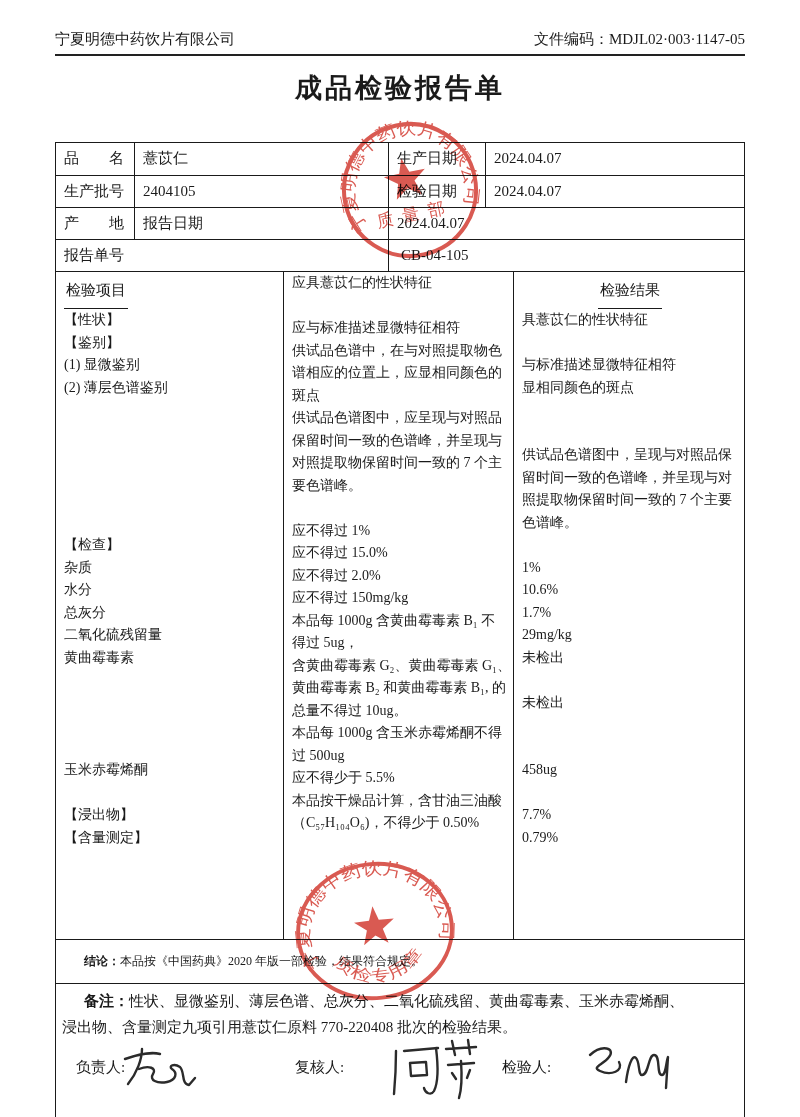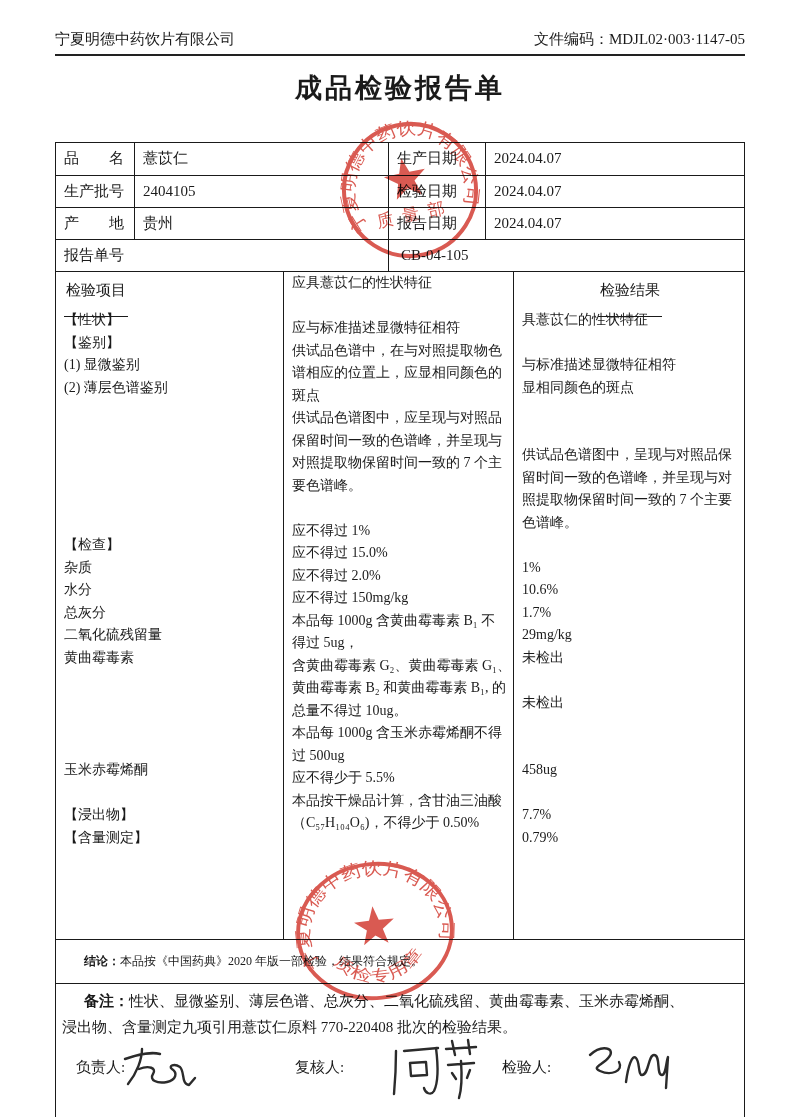--- a/index.html
+++ b/index.html
@@ -37,21 +37,21 @@
   .info-row + .info-row, .report-row, .main-grid, .concl-row, .remark-row { border-top: 1px solid #1a1a1a; }
   .report-row { display: grid; grid-template-columns: 332px 358px; height: 32px; font-size: 15px; }
   .report-row > div { line-height: 31px; padding-left: 8px; }
   .report-row > div + div { border-left: 1px solid #1a1a1a; padding-left: 12px; }
   
   .main-grid { display: grid; grid-template-columns: 227px 230px 233px; height: 668px; font-size: 14px; }
   .mcol { overflow: hidden; }
   .mcol + .mcol { border-left: 1px solid #1a1a1a; }
   .mhead { height: 37px; padding-top: 9px; text-align: center; font-size: 15px; }
   .mhead.left { text-align: left; padding-left: 8px; }
-  .mhead span { border-bottom: 1px solid #1a1a1a; padding: 0 2px 18px 2px; }
+  .mhead span { border-bottom: 1px solid #1a1a1a; padding: 0 2px 10px 2px; }
   .tline { height: 22.5px; line-height: 22.5px; padding-left: 8px; white-space: pre; }
   
   .concl-row { height: 44px; line-height: 42px; font-size: 12px; padding-left: 28px; white-space: pre; }
   .remark-row { height: 55px; font-size: 15px; padding-top: 4px; }
   .remark-line1 { line-height: 26px; padding-left: 28px; white-space: pre; }
   .remark-line2 { line-height: 26px; padding-left: 6px; white-space: pre; }
   .lbl { font-weight: 600; }
   
   .sig-label { position: absolute; font-size: 15px; }
   .sig-svg { position: absolute; }
@@ -80,21 +80,20 @@
       <div>2024.04.07</div>
     </div>
     <div class="info-row">
       <div>生产批号</div>
       <div>2404105</div>
       <div>检验日期</div>
       <div>2024.04.07</div>
     </div>
     <div class="info-row">
       <div>产　　地</div>
-      <div>贵州</div>
       <div>报告日期</div>
       <div>2024.04.07</div>
     </div>
     <div class="report-row">
       <div>报告单号</div>
       <div>CB-04-105</div>
     </div>
 
     <div class="main-grid">
       <div class="mcol">

